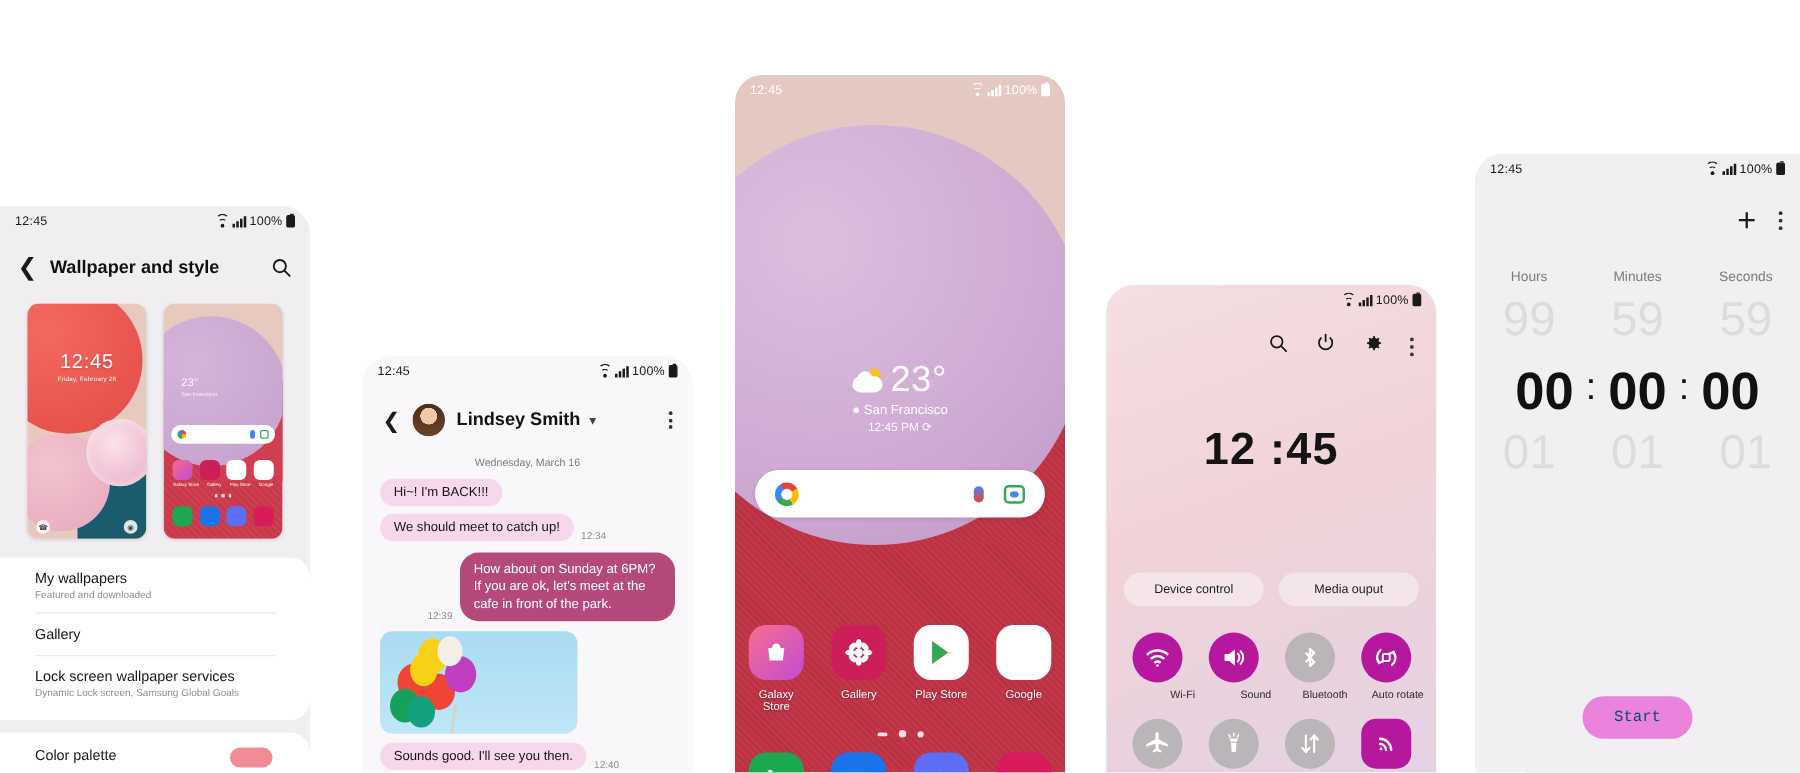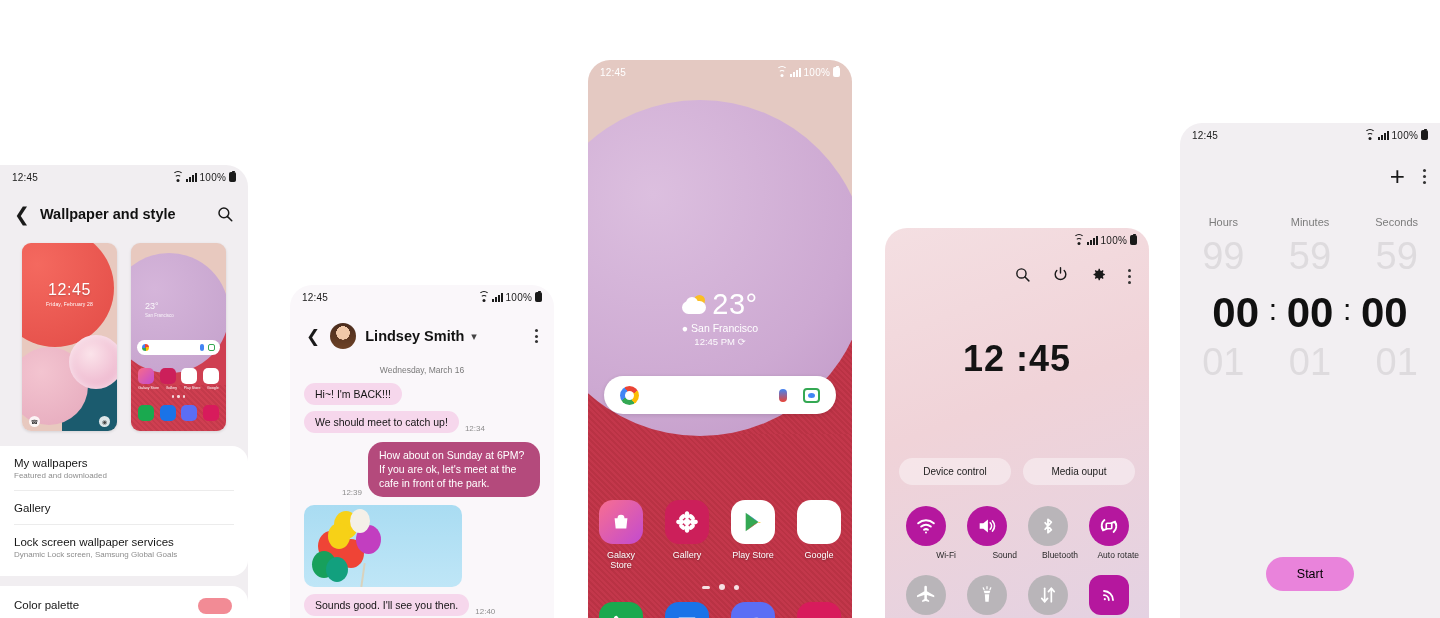--- a/index.html
+++ b/index.html
@@ -101,21 +101,21 @@
   .th-labels { position:absolute; left:4px; right:4px; top:143px; display:flex; justify-content:space-around;
                color:#fff; font-size:3.6px; }
   .th-dots { position:absolute; left:0; right:0; top:152px; display:flex; justify-content:center; gap:3px;}
   .th-dots i { width:2.5px;height:2.5px;border-radius:50%;background:rgba(255,255,255,.8);}
   .th-dock { position:absolute; left:4px; right:4px; bottom:10px; display:flex; justify-content:space-around; }
   .th-dock i { width:16px;height:16px;border-radius:5px; display:block; }
 
   .p1-card {
     position: absolute; left: 0; right: 0;
     background: #fff; border-radius: 0 16px 16px 0;
-    padding: 0 14px;
+    padding: 0 28px;
   }
   #p1-card1 { top: 281px; height: 130px; border-radius: 0 16px 16px 0; }
   #p1-card2 { top: 421px; height: 40px; border-radius: 0 16px 0 0; }
   .p1-row { padding: 11px 0 10px; position: relative; }
   .p1-row + .p1-row { border-top: 1px solid #ececec; }
   .p1-row .t { font-size: 11.5px; color: #161616; }
   .p1-row .s { font-size: 8px; color: #8d8d8d; margin-top: 2px; }
   .p1-swatch { position:absolute; right: 2px; top: 12px; width: 34px; height: 16px; border-radius: 10px;
                background: #f28b95; }
 
@@ -236,21 +236,21 @@
   .p5-ghost-top { position:absolute; left:0; right:0; top: 112px; display:flex; }
   .p5-ghost-top div { flex:1; text-align:center; font-size:38px; color:#dedbde; font-weight:300; }
   .p5-main { position:absolute; left:0; right:0; top: 166px;
              display:flex; align-items:center; justify-content:center; }
   .p5-main .num { width: 62px; text-align:center; font-size:42px; color:#111; font-weight:700; }
   .p5-main .sep { font-size:30px; color:#111; padding: 0 2px 6px; }
   .p5-ghost-bot { position:absolute; left:0; right:0; top: 218px; display:flex; }
   .p5-ghost-bot div { flex:1; text-align:center; font-size:38px; color:#dedbde; font-weight:300; }
   .p5-start { position:absolute; left:50%; transform:translateX(-50%); top: 434px;
               width: 88px; height: 34px; border-radius: 18px; background:#e983db;
-              color:#000000; font-size:12.5px; display:flex; align-items:center; justify-content:center; }
+              color:#0c4a6e; font-size:12.5px; display:flex; align-items:center; justify-content:center;font-family:Liberation Mono, monospace; }
 </style>
 </head>
 <body>
 
 <div class="stage">
 
   <div class="phone" id="phone1">
     <div class="statusbar">
       <span>12:45</span>
       <span class="sb-right">

